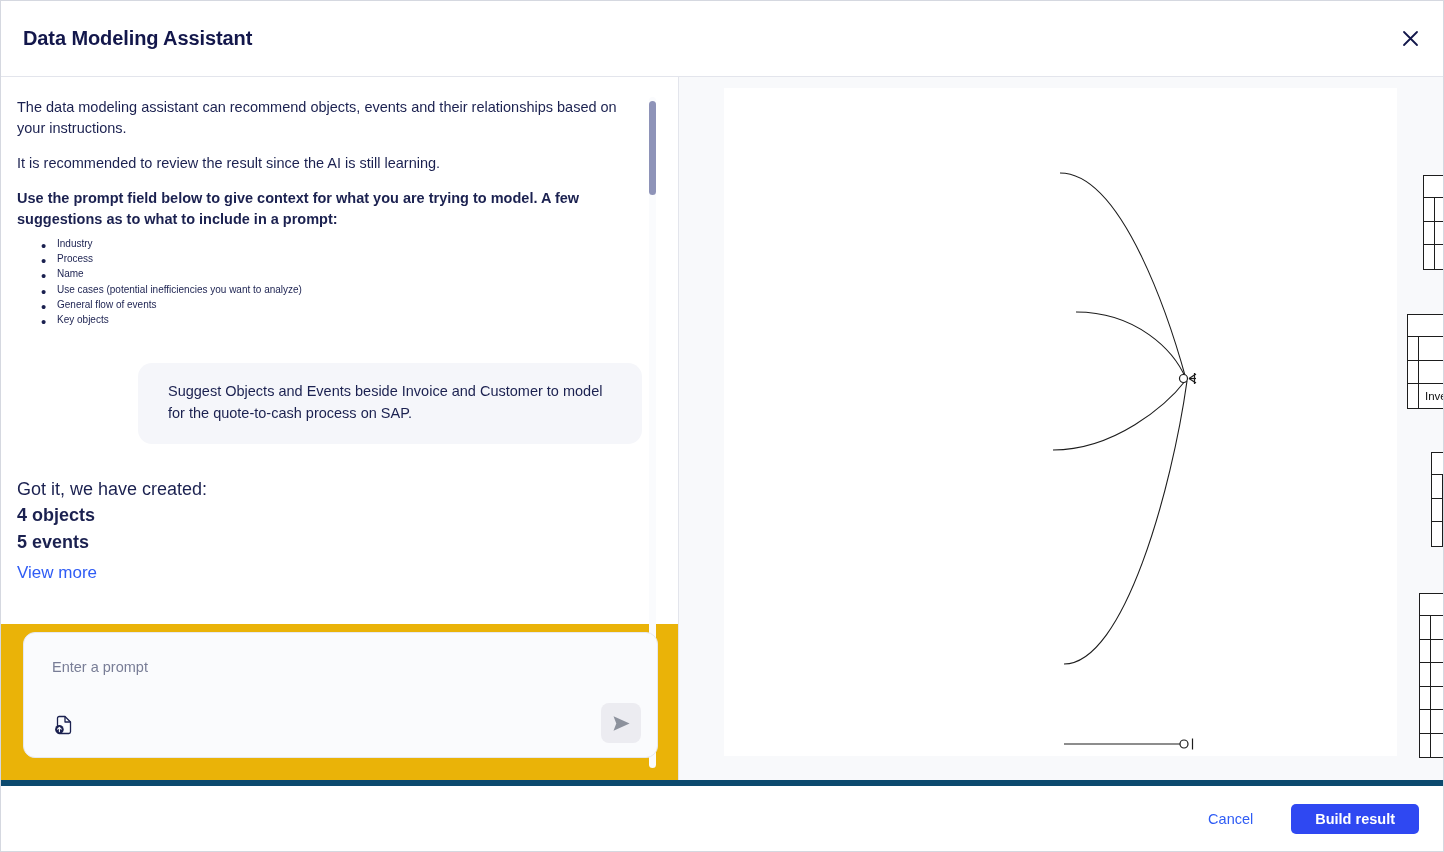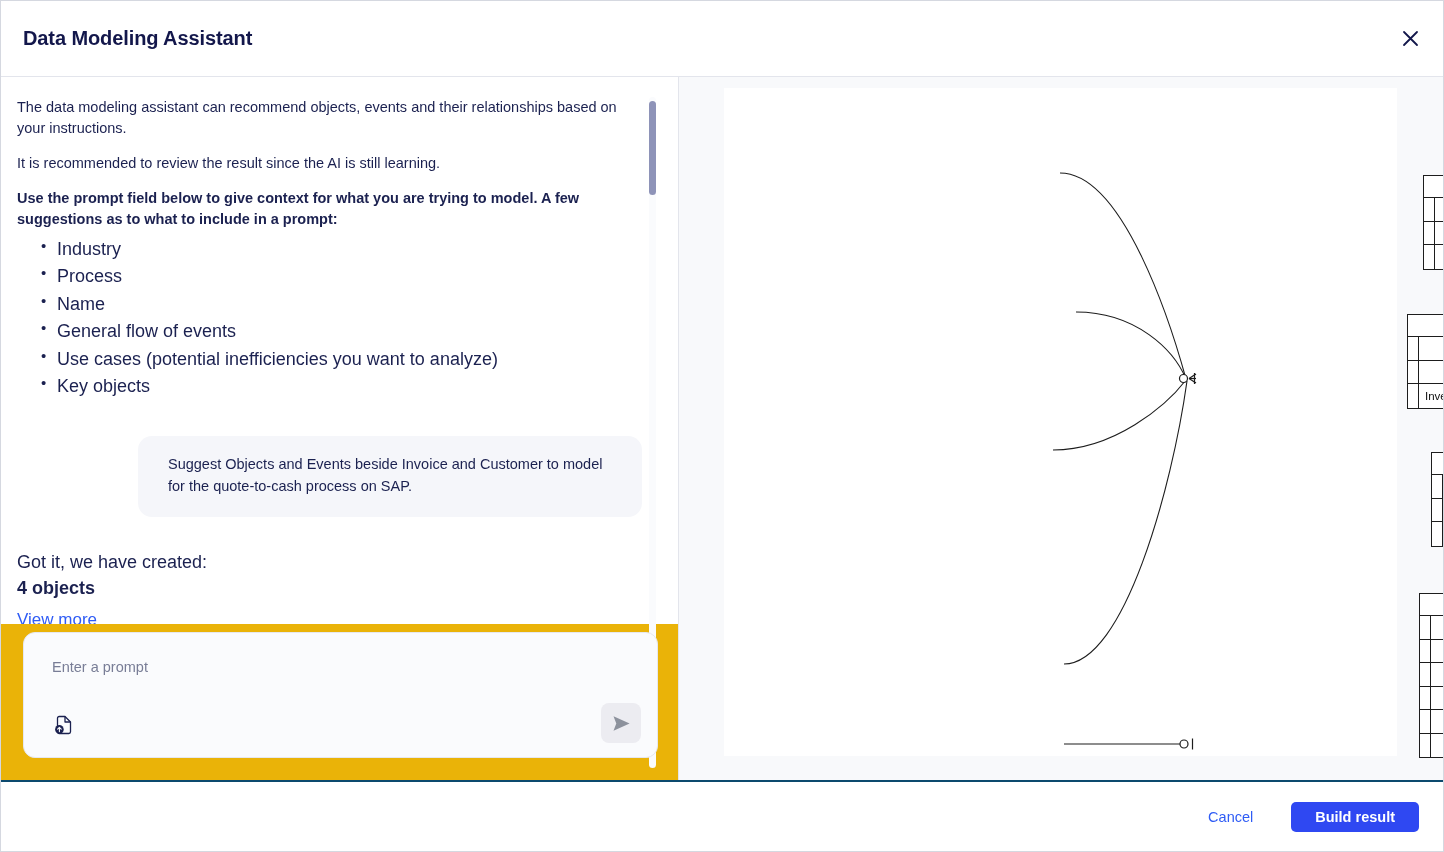--- a/index.html
+++ b/index.html
@@ -52,21 +52,21 @@
     overflow: hidden;
   }
   .para {
     font-size: 14.5px; line-height: 1.45;
     color: #1b2150; margin-bottom: 14px;
     max-width: 625px;
   }
   .para.tight { margin-bottom: 6px; font-weight: bold; }
   ul.sugg { list-style: none; margin: 0 0 12px 0; padding: 0 0 0 40px; }
   ul.sugg li {
-    font-size: 18px; line-height: 1.52; color: #1b2150;
+    font-size: 10px; line-height: 1.52; color: #1b2150;
     position: relative;
   }
   ul.sugg li::before {
     content: "•"; position: absolute; left: -16px; top: -1px;
     font-size: 15px; color: #1b2150;
   }
 
   .user-bubble {
     margin: 36px 0 0 auto;
     width: 504px;
@@ -154,21 +154,21 @@
   .gut { width: 11px; flex: 0 0 11px; border-right: 1px solid #1d1d1d; }
   .cell-a {
     flex: 1 1 auto; display: flex; align-items: center;
     justify-content: center; padding: 0 6px;
     border-right: 1px solid #1d1d1d; white-space: nowrap;
   }
 
   
   .ftr {
     flex: 0 0 71px; height: 71px;
-    border-top: 2px solid #0c4a6e;
+    border-top: 6px solid #0c4a6e;
     display: flex; align-items: center; justify-content: flex-end;
     gap: 28px; padding-right: 24px; background: #fff;
   }
   .btn-cancel {
     background: none; border: none; cursor: pointer;
     font-size: 14.5px; color: #2f5cf5;
     font-family: inherit; padding: 8px 10px;
   }
   .btn-primary {
     background: #2f48f2; color: #fff; border: none; cursor: pointer;
@@ -198,30 +198,31 @@
       <div class="chat-scroll">
 
         <div class="para">The data modeling assistant can recommend objects, events and their relationships based on your instructions.</div>
         <div class="para">It is recommended to review the result since the AI is still learning.</div>
         <div class="para tight">Use the prompt field below to give context for what you are trying to model. A few suggestions as to what to include in a prompt:</div>
 
         <ul class="sugg">
           <li>Industry</li>
           <li>Process</li>
           <li>Name</li>
+          <li>Use cases (potential inefficiencies you want to analyze)</li>
           <li>General flow of events</li>
-          <li>Use cases (potential inefficiencies you want to analyze)</li>
           <li>Key objects</li>
         </ul>
 
         <div class="user-bubble">Suggest Objects and Events beside Invoice and Customer to model for the quote-to-cash process on SAP.</div>
 
         <div class="assistant-block">
           <div class="line">Got it, we have created:</div>
           <div class="line b">4 objects</div>
+          <div class="line b">5 events</div>
           <a class="view-more">View more</a>
         </div>
 
       </div>
 
       <div class="chat-sb-track"></div>
       <div class="chat-sb"></div>
 
       <div class="composer-wrap">
         <div class="composer">

